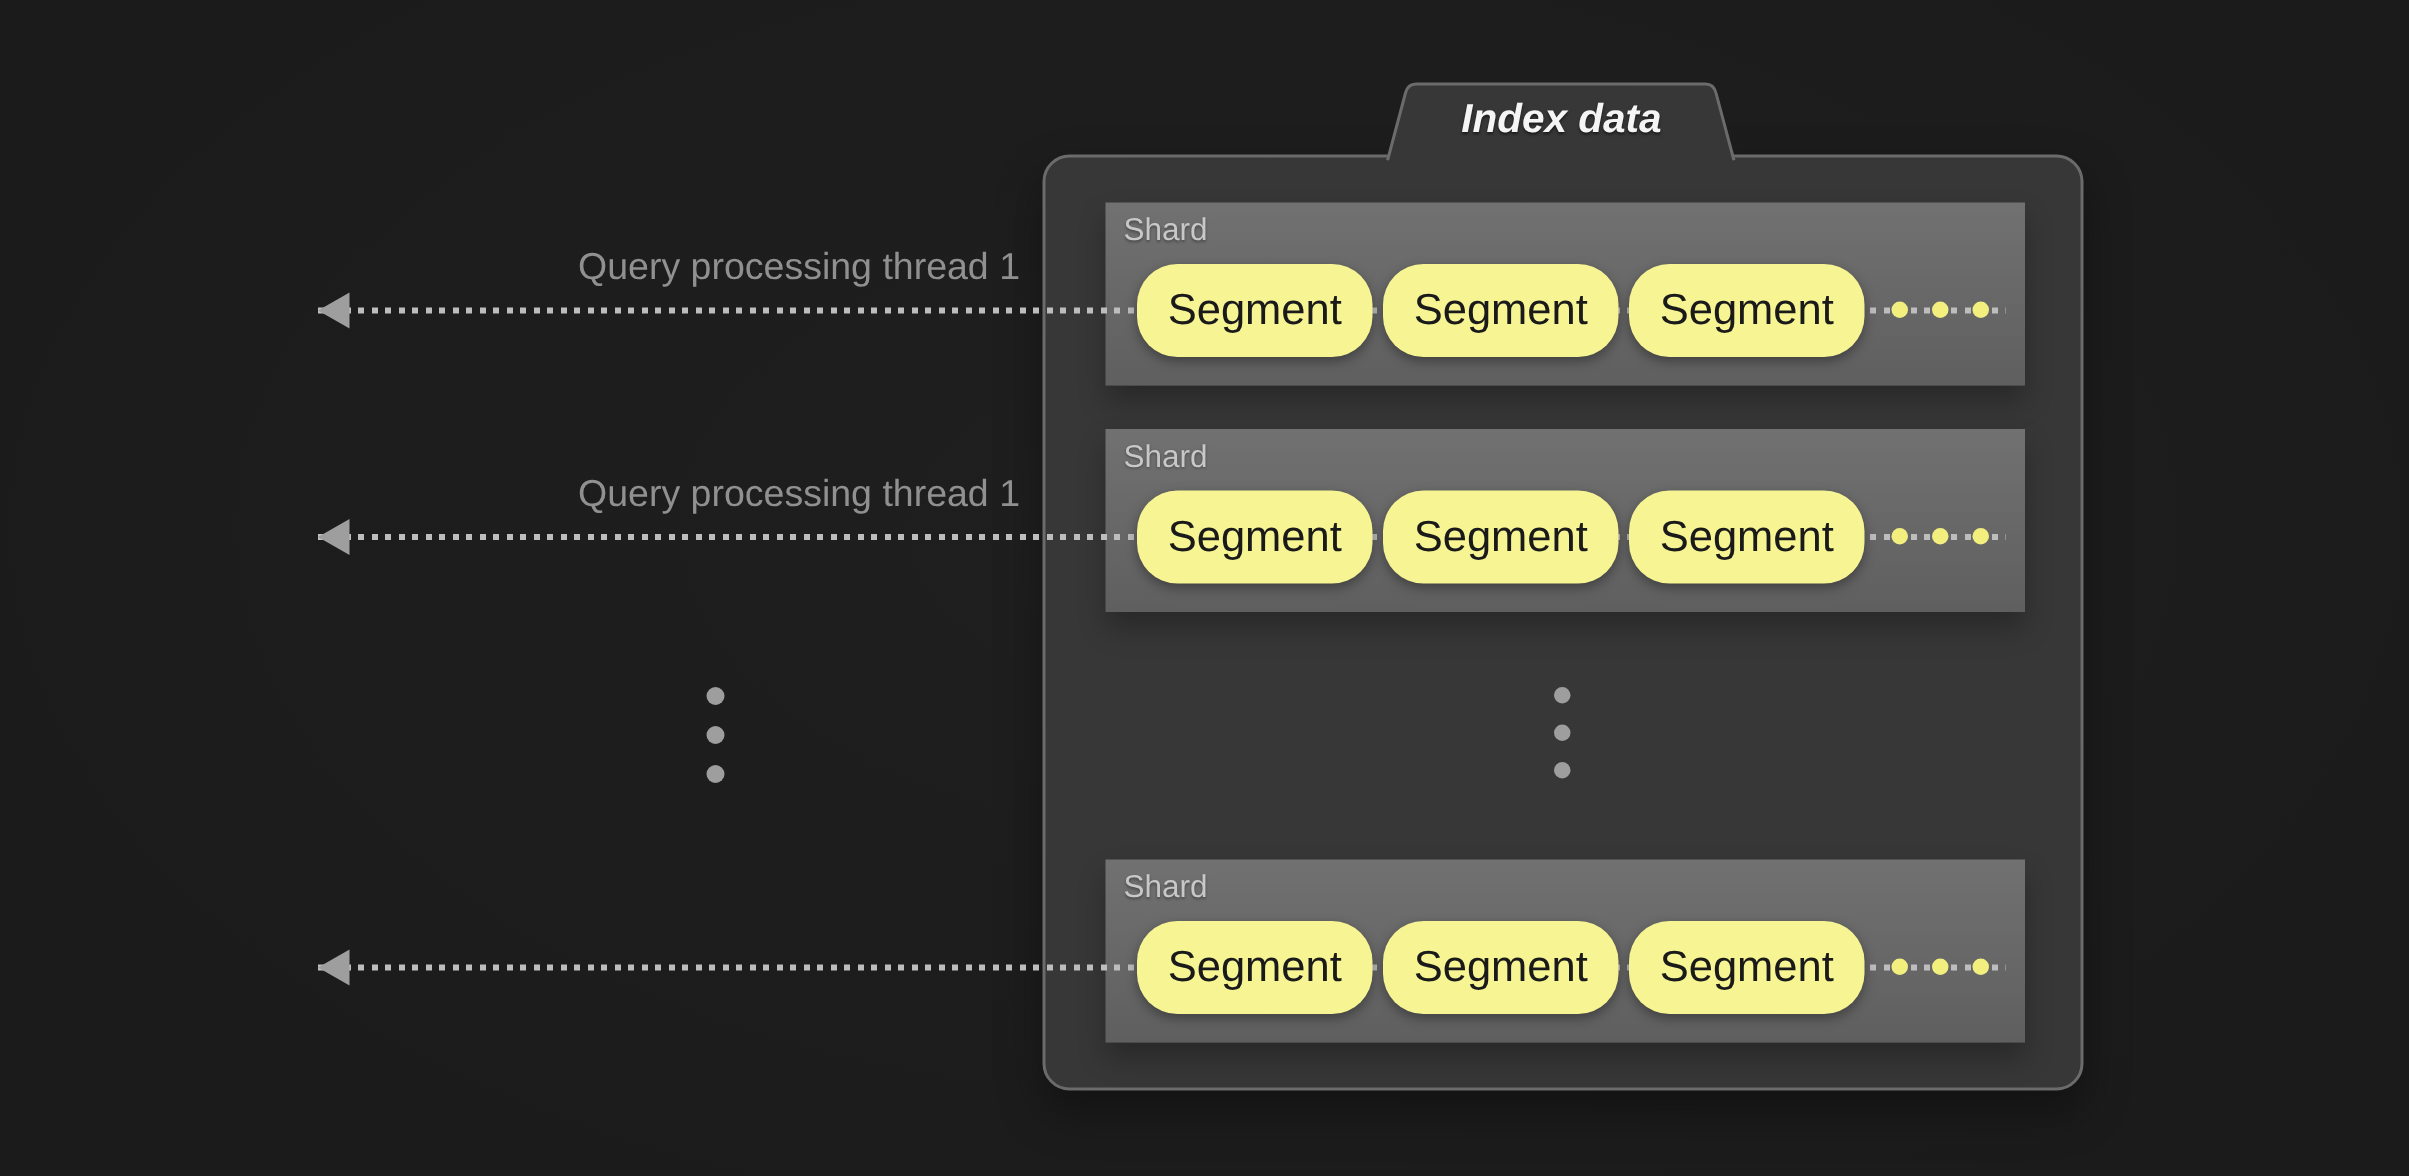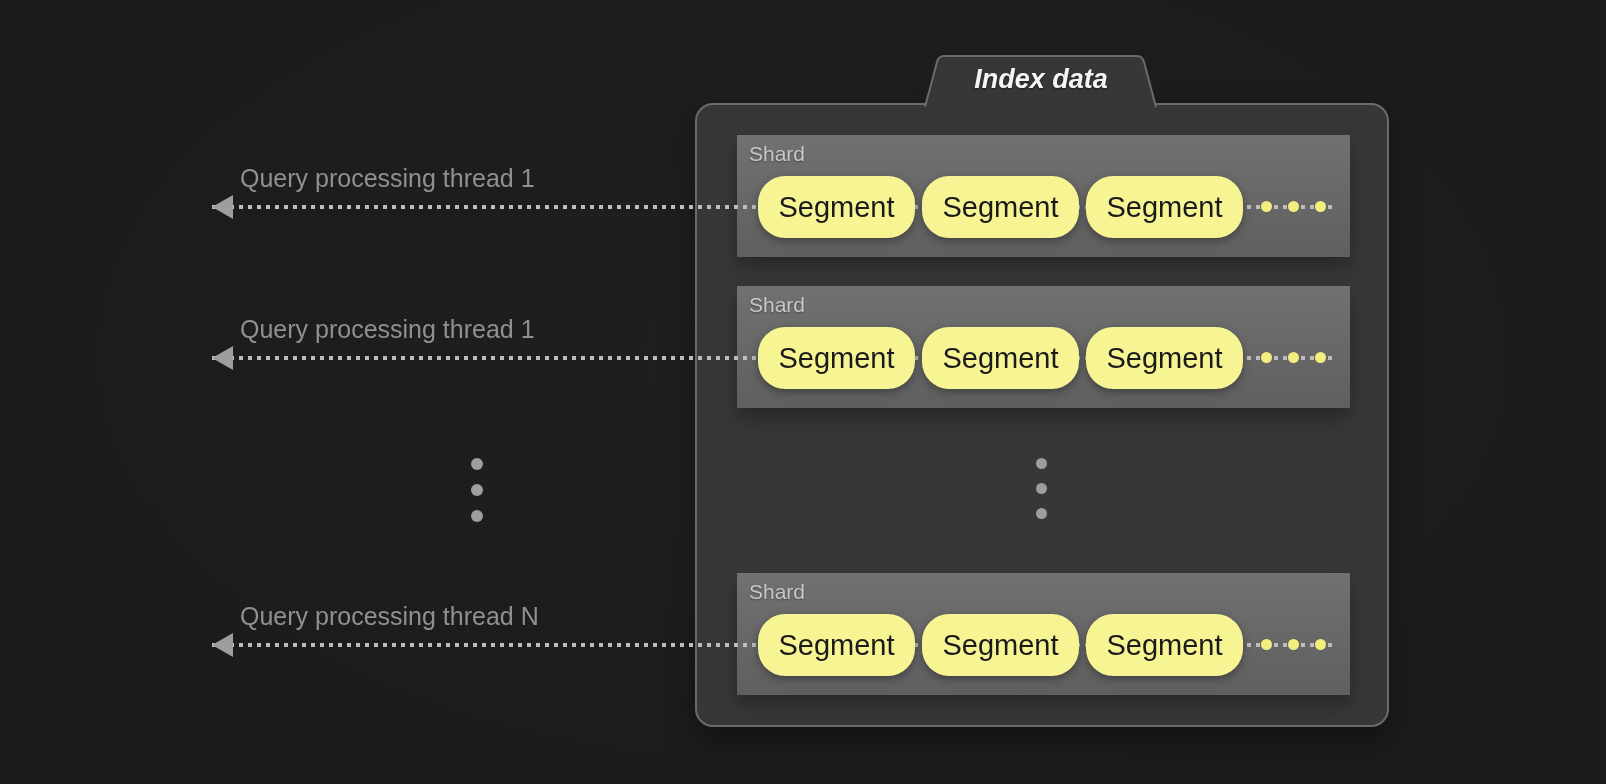--- a/index.html
+++ b/index.html
@@ -82,21 +82,21 @@
   }
   .arrowhead{
     position:absolute;left:212px;width:0;height:0;
     border-top:12px solid transparent;
     border-bottom:12px solid transparent;
     border-right:21px solid var(--arrow);
     z-index:1;
   }
   .thread-label{
     position:absolute;left:240px;width:440px;height:30px;
-    text-align:left;line-height:30px;
+    text-align:right;line-height:30px;
     font-size:25px;color:var(--thread-label);
   }
   
   .v-dots{position:absolute;display:flex;flex-direction:column;gap:14px;}
   .v-dots i{display:block;width:12px;height:12px;border-radius:50%;background:var(--ellipsis-dot);}
   .v-dots.mid i{width:11px;height:11px;}
 </style>
 </head>
 <body>
 
@@ -157,15 +157,14 @@
     <div class="segment" style="left:185px">Segment</div>
     <div class="segment" style="left:349px">Segment</div>
     <div class="seg-dots">
         <i></i>
         <i></i>
         <i></i>
       </div>
   </div>
   <div class="dotted-line" style="top:643px"></div>
   <div class="arrowhead" style="top:633px"></div>
-  <div class="thread-label" style="top:601px">Query processing thread N</div>
 
 </div>
 
 </body></html>

